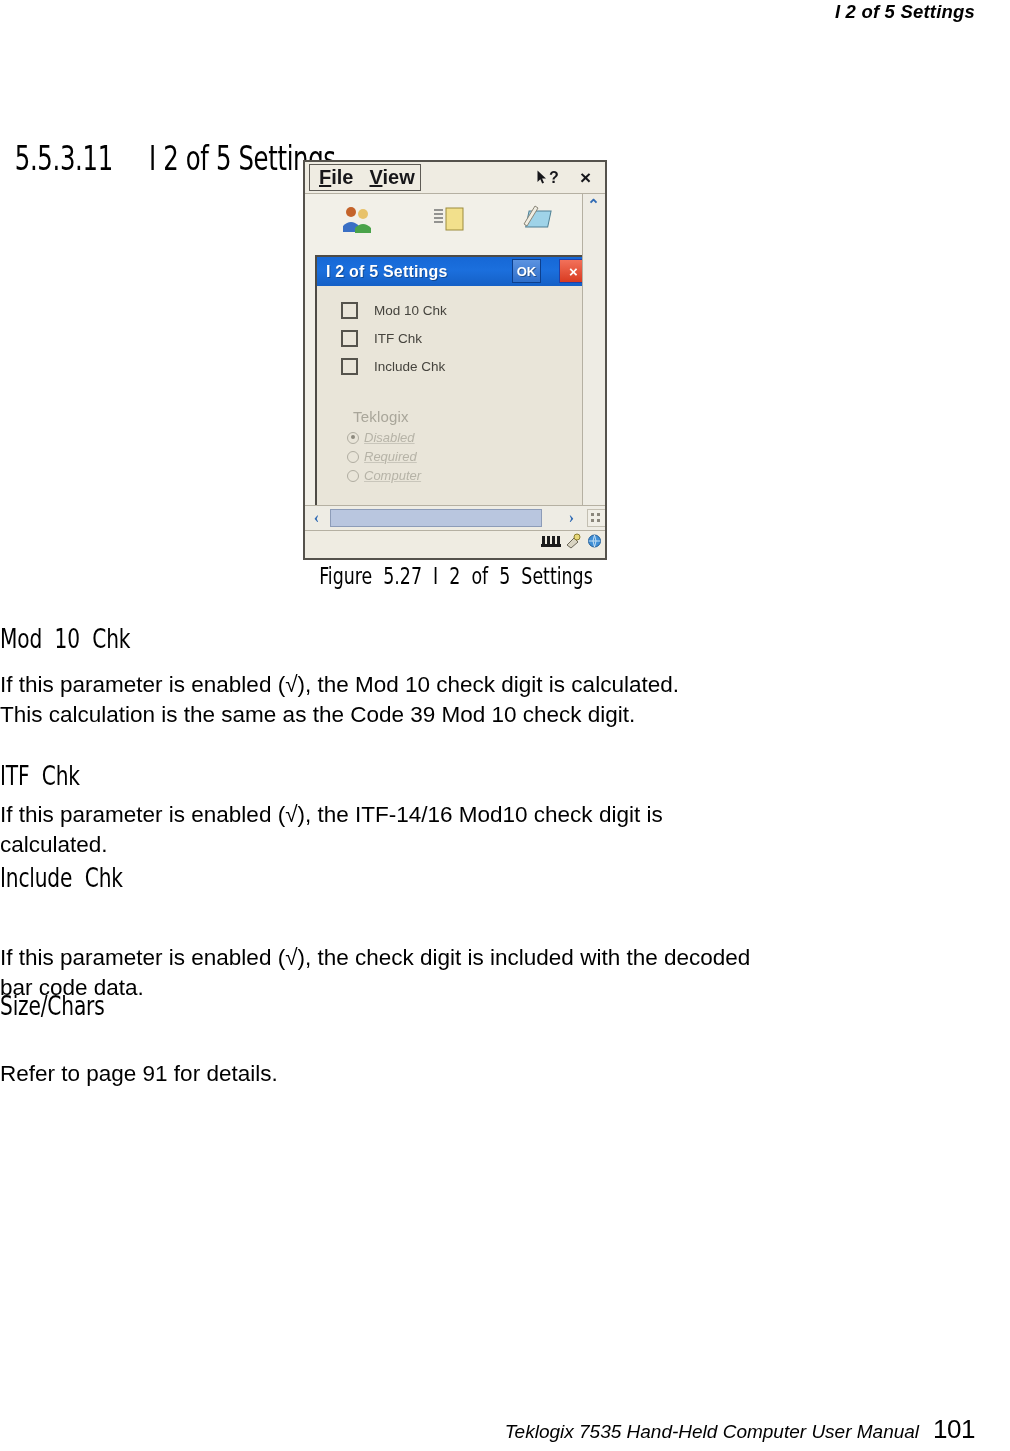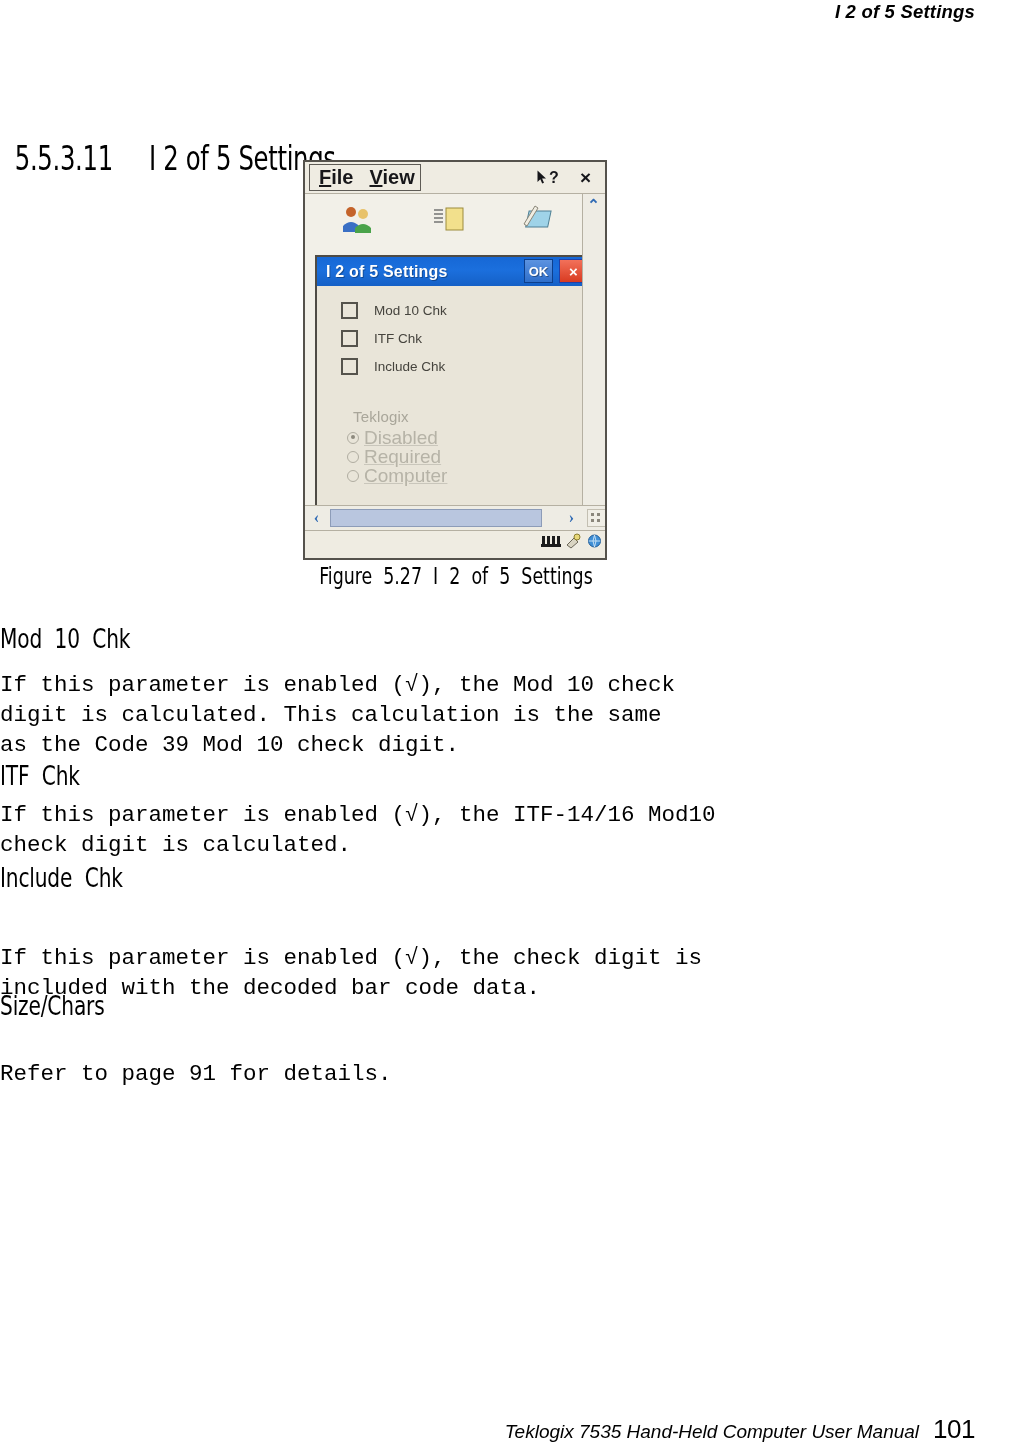--- a/index.html
+++ b/index.html
@@ -245,21 +245,21 @@
     font-size: 16px;
     font-weight: bold;
     color: #ffffff;
     padding-left: 9px;
     letter-spacing: 0.2px;
     white-space: nowrap;
     text-shadow: 1px 1px 0 rgba(0,0,0,.30);
   }
   .dlg-btn-ok {
     position: absolute;
-    right: 38px; top: 2px;
+    right: 50px; top: 2px;
     width: 29px; height: 24px;
     background: linear-gradient(to bottom, #5c93e0, #2f6fcb);
     border: 1px solid #0d3f8c;
     box-sizing: border-box;
     display: flex; align-items: center; justify-content: center;
     font-family: "Liberation Sans", sans-serif;
     font-size: 13px; font-weight: bold; color: #ffffff;
     text-shadow: 1px 1px 0 rgba(0,0,0,.35);
   }
   .dlg-btn-close {
@@ -334,25 +334,26 @@
   .radio.on::after {
     content: "";
     position: absolute;
     left: 2.5px; top: 2.5px;
     width: 4px; height: 4px;
     border-radius: 50%;
     background: #8d8a7e;
   }
   .radio-lbl {
     font-family: "Liberation Sans", sans-serif;
-    font-size: 19px;
+    font-size: 13px;
     color: #b6b3a7;
     text-decoration: underline;
     text-decoration-color: #c9c6bb;
     white-space: nowrap;
+    font-style: italic;
   }
 
   
   .fig-caption {
     position: absolute;
     top: 563px;
     left: 0px;
     width: 912px;
     text-align: center;
     font-family: "DejaVu Sans Condensed", "Liberation Sans Narrow", "Liberation Sans", sans-serif;
@@ -371,21 +372,21 @@
     font-size: 27px;
     font-weight: 500;
     letter-spacing: -0.2px;
     white-space: pre;
     transform: scaleX(0.83);
     transform-origin: left center;
   }
   .body-par {
     position: absolute;
     left: 0px;
-    font-family: Liberation Mono, monospace;
+    font-family: Liberation Sans, sans-serif;
     font-size: 22.5px;
     line-height: 30px;
     width: 700px;
   }
   .body-par.w760 { width: 770px; }
 
   
   .footer {
     position: absolute;
     left: 0;

